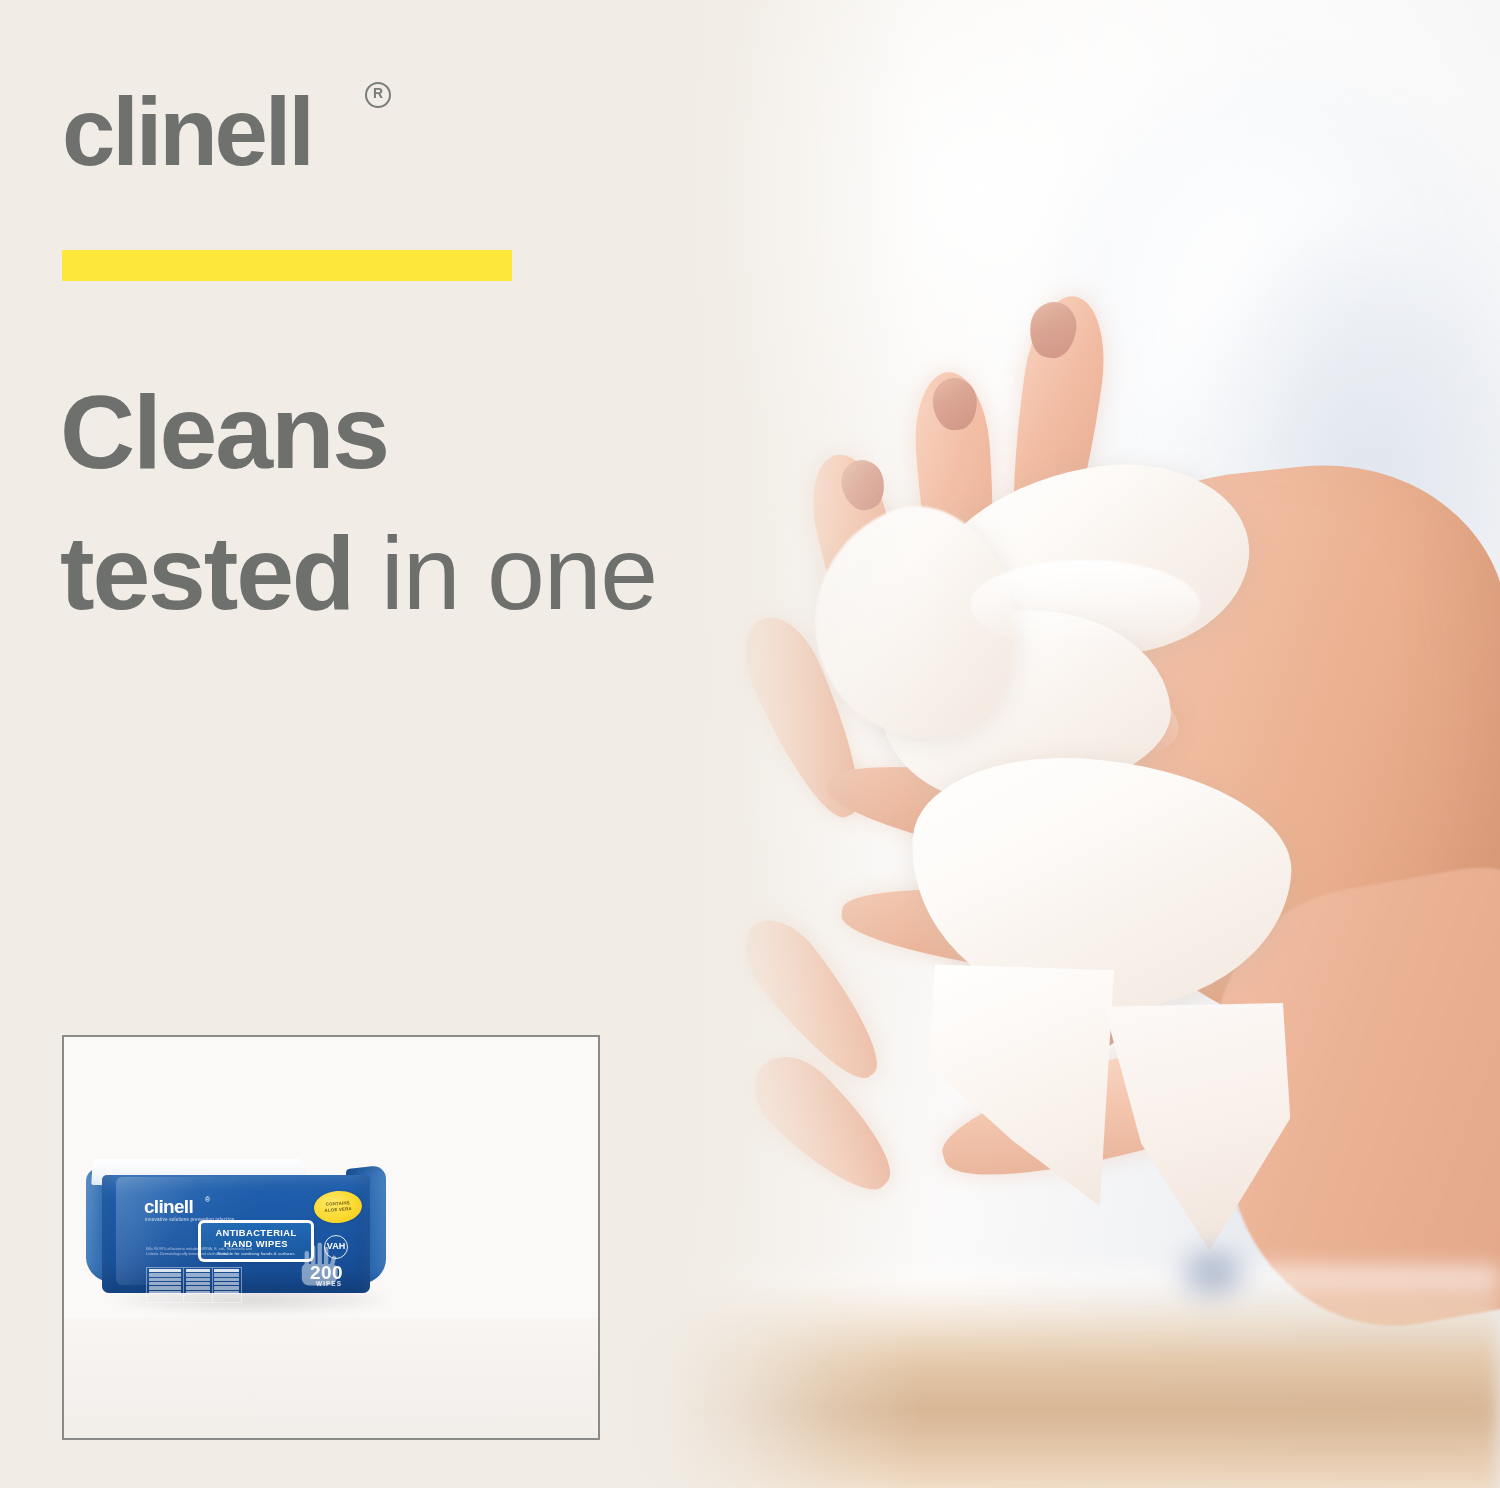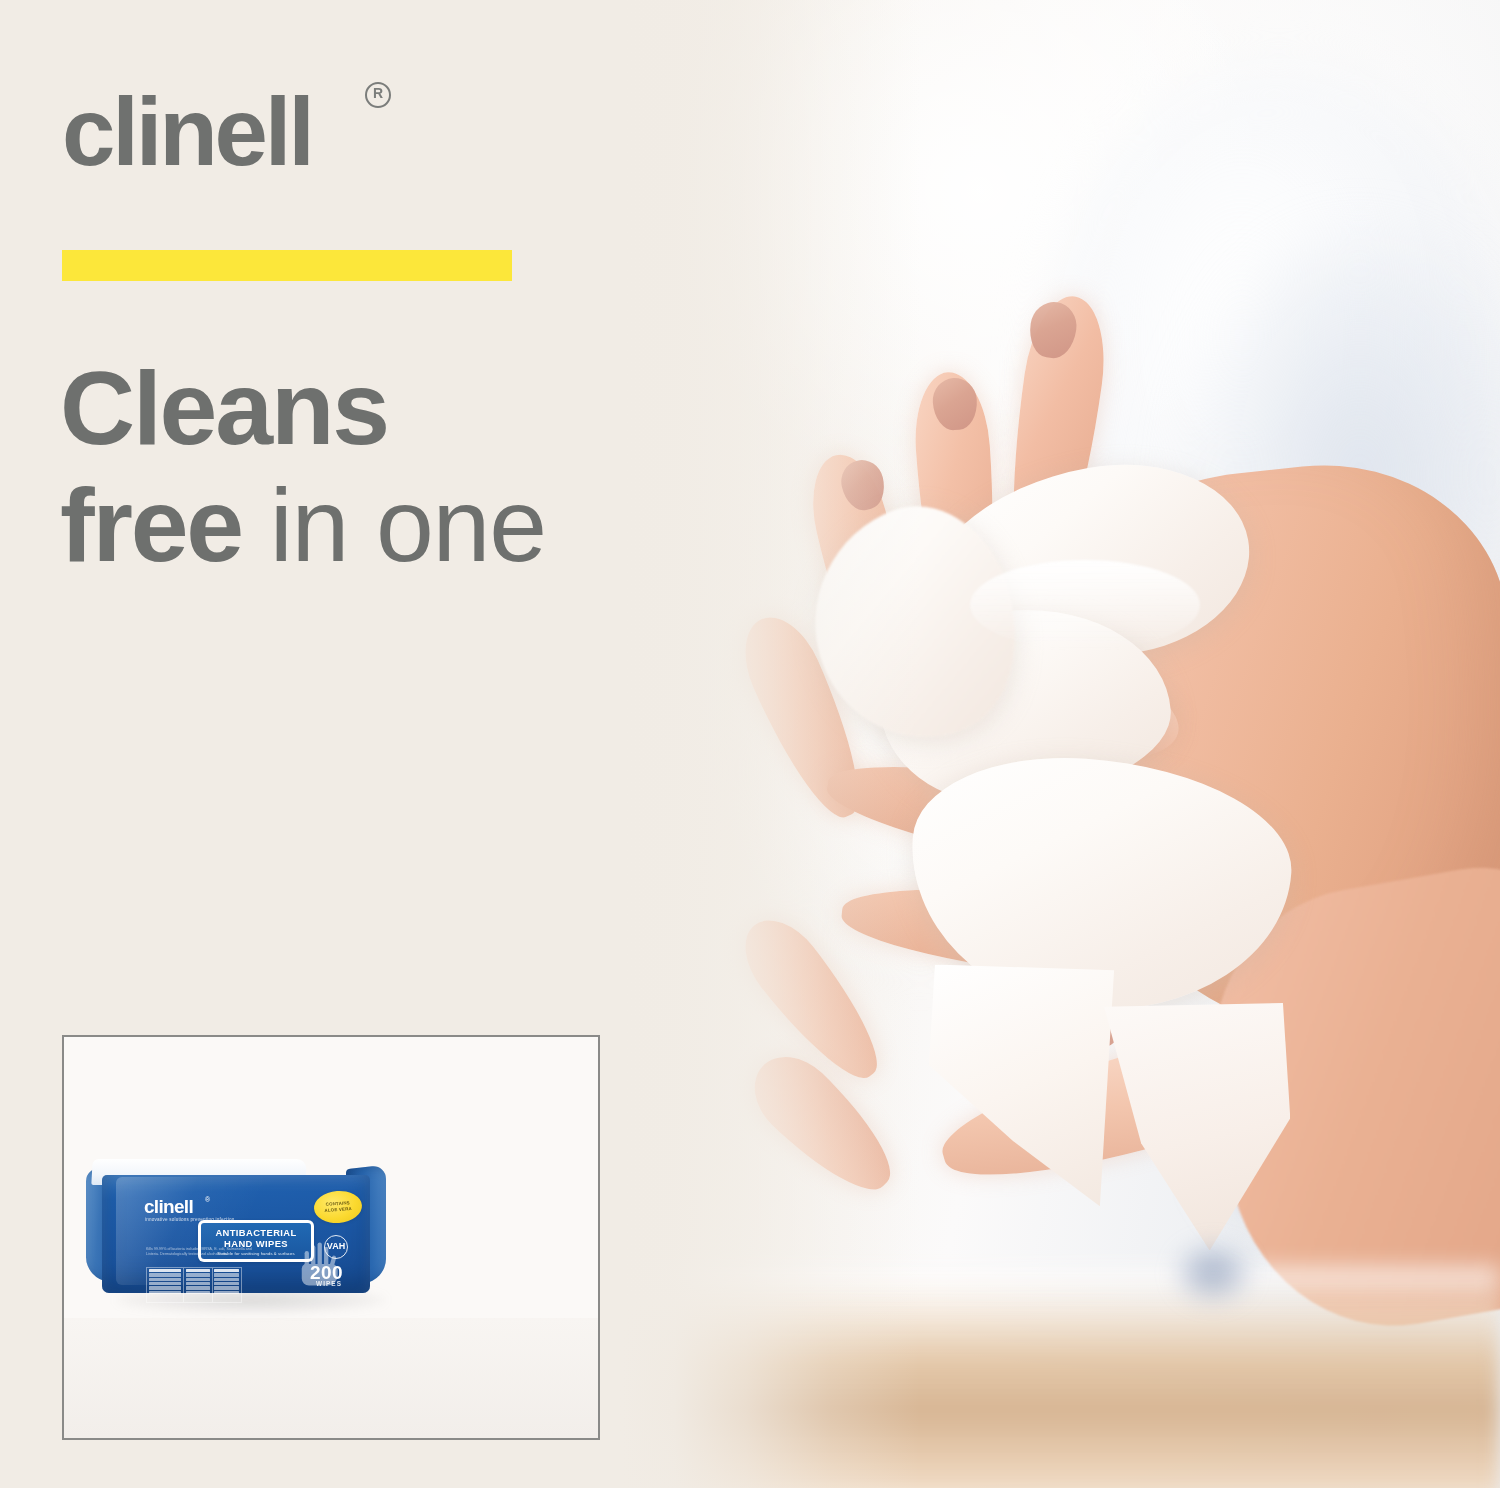--- a/index.html
+++ b/index.html
@@ -164,21 +164,21 @@
     top: 350px;
     width: 720px;
     color: #6e706e;
     font-size: 104px;
     line-height: 117px;
     font-weight: 300;
     letter-spacing: -1.2px;
   }
   .headline .b { font-weight: 700; letter-spacing: -2.2px; }
   .headline .l { font-weight: 300; }
-  .hl-line { display: block; white-space: nowrap; }
+  .hl-line { display: block; white-space: nowrap; margin-top: 24px; }
 
   
   .inset {
     position: absolute;
     left: 62px;
     top: 1035px;
     width: 538px;
     height: 405px;
     background: #fbf9f7;
     border: 2px solid #8a8a88;
@@ -501,21 +501,21 @@
   <div class="logo">clinell</div>
   <div class="logo-reg">R</div>
 
   <div class="accent-bar"></div>
 
   <div class="headline">
     <span class="hl-line">
       <span class="b">Cleans</span>
     </span>
     <span class="hl-line">
-      <span class="b">free</span><span class="l"> in one</span>
+      <span class="b">tested</span><span class="l"> in one</span>
     </span>
   </div>
 
   <div class="inset">
     <div class="inset-floor"></div>
 
     <div class="pack">
       <div class="pack-shadow"></div>
       <div class="pack-left-fold"></div>
       <div class="pack-right-fold"></div>

